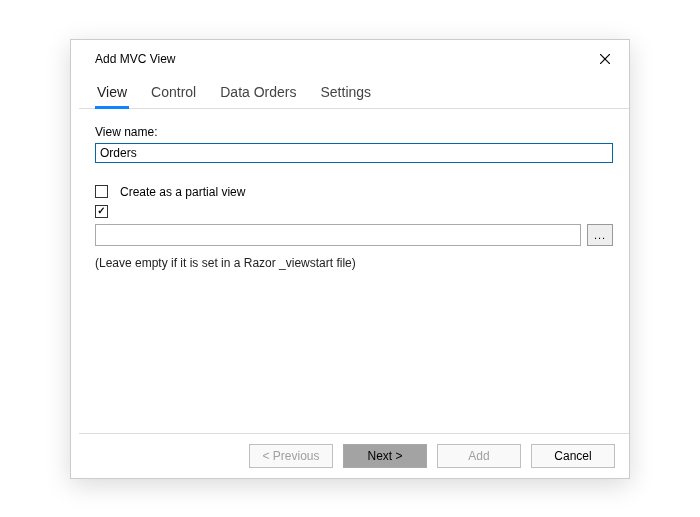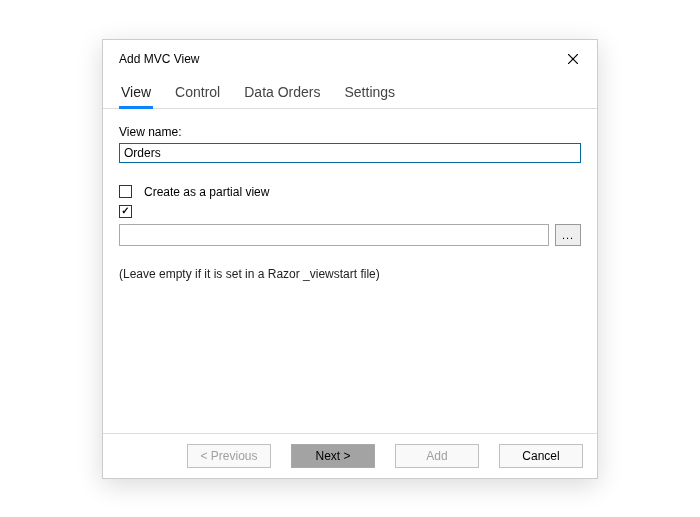--- a/index.html
+++ b/index.html
@@ -9,28 +9,29 @@
     width: 700px;
     height: 517px;
     font-family: "Segoe UI", Tahoma, sans-serif;
     font-size: 12px;
     background: #fff;
     display: flex;
     align-items: center;
     justify-content: center;
   }
   .dialog {
-    width: 496px;
+    width: 560px;
     height: 440px;
     border: 1px solid #ccc;
     box-shadow: 0 6px 24px rgba(0,0,0,0.15);
     background: #fff;
     display: flex;
     flex-direction: column;
     position: relative;
+    padding-left: 8px;
   }
   .titlebar {
     display: flex;
     align-items: center;
     justify-content: space-between;
     padding: 8px 10px 4px 16px;
     font-size: 12px;
     color: #000;
   }
   .close-btn {
@@ -129,29 +130,29 @@
     border: 1px solid #999;
     background: #eee;
     display: flex;
     align-items: center;
     justify-content: center;
     font-size: 11px;
     letter-spacing: 1px;
     cursor: default;
   }
   .hint {
-    margin-top: 21px;
+    margin-top: 10px;
     color: #222;
   }
   .footer {
     border-top: 1px solid #ddd;
     padding: 10px 14px;
     display: flex;
     justify-content: flex-end;
-    gap: 20px;
+    gap: 10px;
   }
   .btn {
     min-width: 84px;
     height: 24px;
     border: 1px solid #bfbfbf;
     background: #f9f9f9;
     font-family: inherit;
     font-size: 12px;
     display: inline-flex;
     align-items: center;

